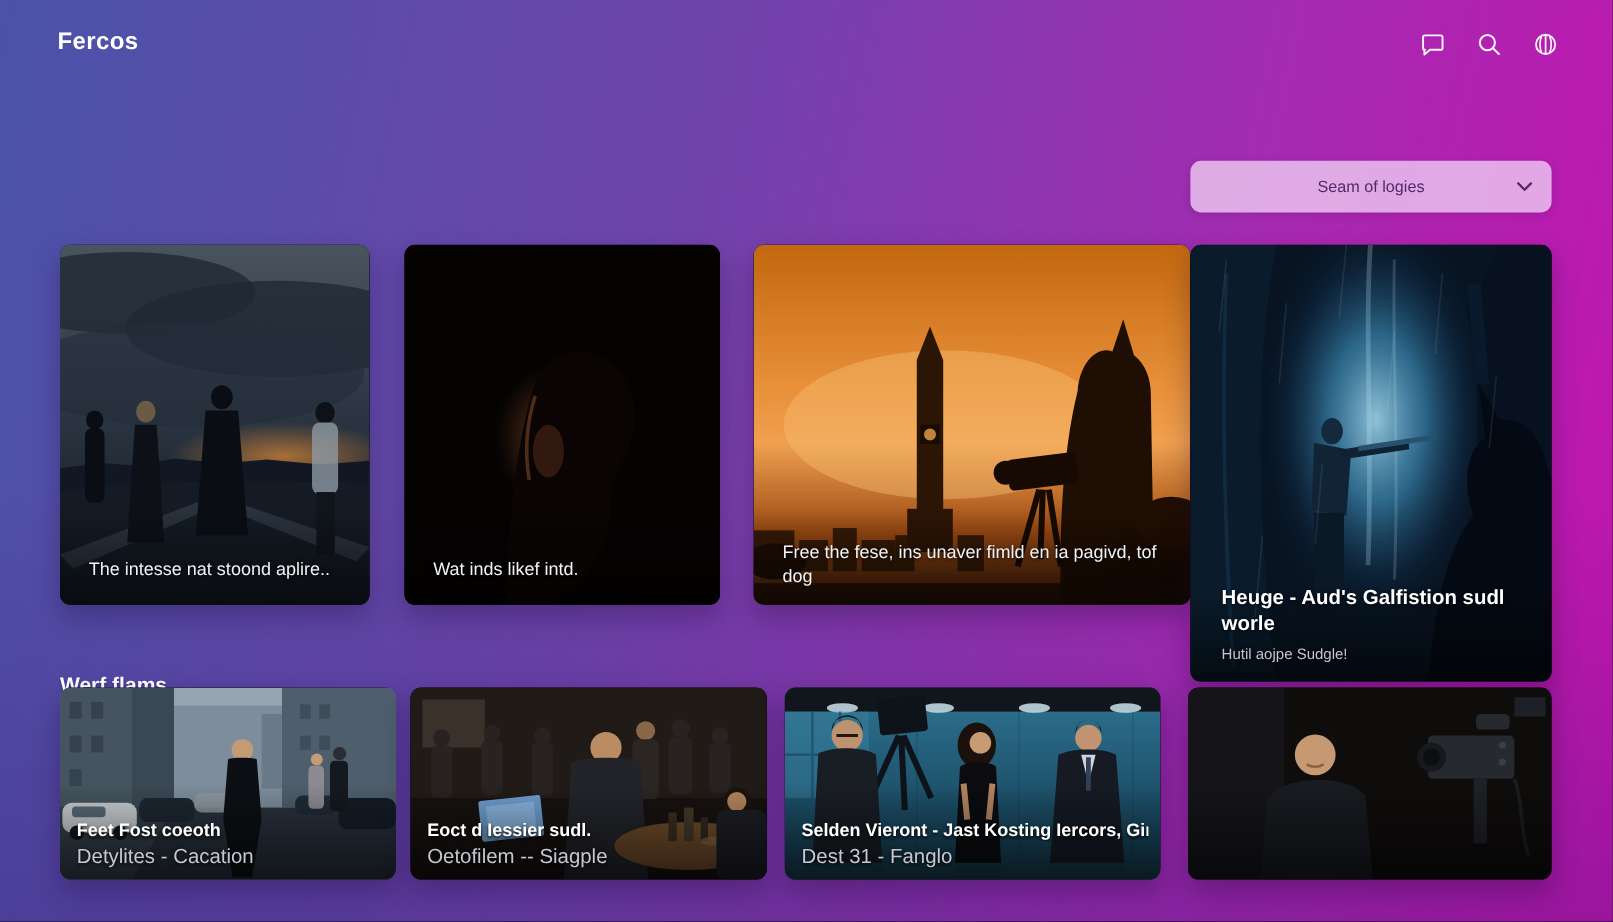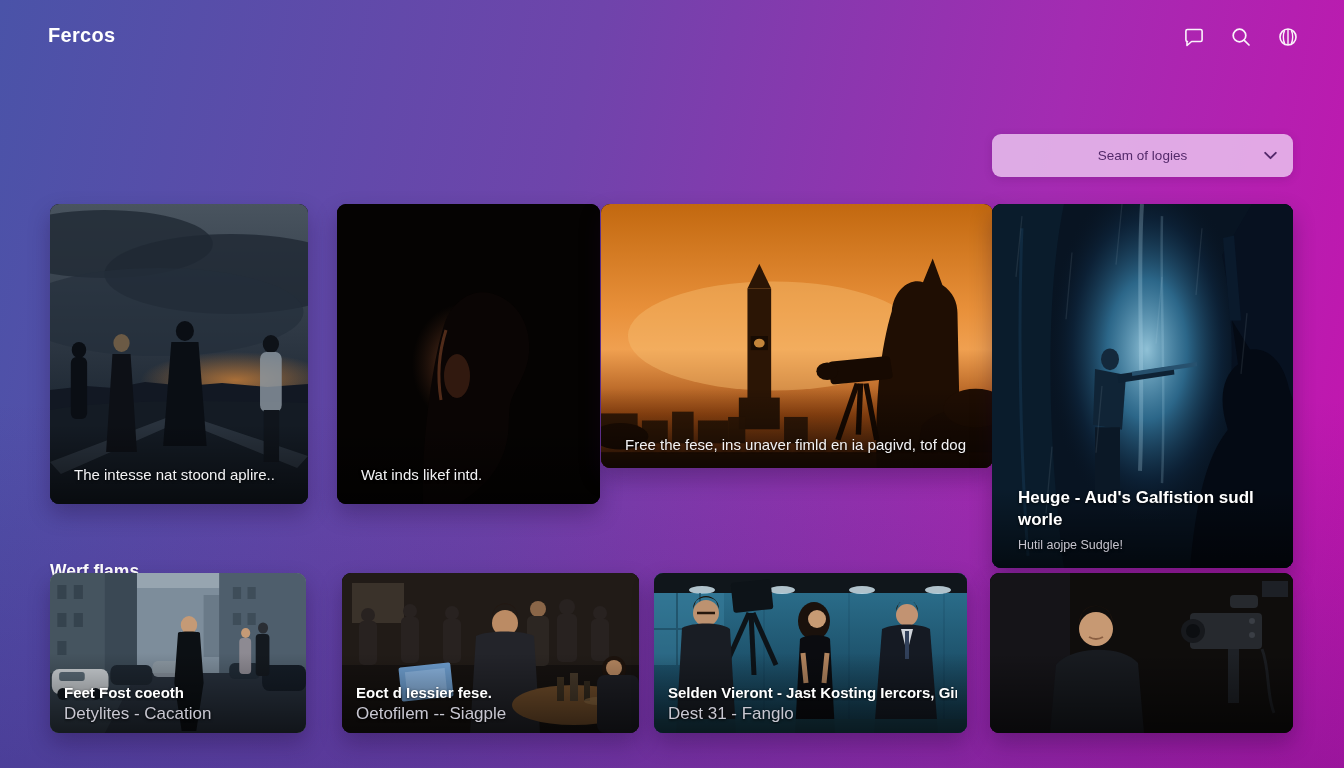--- a/index.html
+++ b/index.html
@@ -30,23 +30,23 @@
   .bigmeta{position:absolute;left:26px;right:18px;bottom:16px;color:#fff;text-shadow:0 1px 3px rgba(0,0,0,.85);}
   .bigmeta .title{font-size:17px;font-weight:700;line-height:1.3;margin-bottom:7px;}
   .bigmeta .subtitle{font-size:12.5px;color:#c5c4ce;font-weight:400;}
   .sec-title{position:absolute;left:50px;top:533px;font-size:17.5px;font-weight:700;color:#fff;
     text-shadow:0 1px 2px rgba(30,5,50,.35);margin-top:28px;}
   .meta{position:absolute;left:14px;right:10px;bottom:9px;color:#fff;text-shadow:0 1px 3px rgba(0,0,0,.9);}
   .meta .title{font-size:15px;font-weight:700;margin-bottom:3px;white-space:nowrap;overflow:hidden;}
   .meta .sub{font-size:17px;color:#c8c7d1;white-space:nowrap;overflow:hidden;}
   #c1{left:50px;top:204px;width:258px;height:300px;}
   #c2{left:337px;top:204px;width:263px;height:300px;}
-  #c3{left:601px;top:204px;width:364px;height:264px;padding-left:28px;}
+  #c3{left:628px;top:204px;width:364px;height:300px;}
   #c4{left:992px;top:204px;width:301px;height:364px;}
-  #w1{left:50px;top:573px;width:256px;height:160px;}
+  #w1{left:50px;top:573px;width:256px;height:160px;padding-left:24px;}
   #w2{left:342px;top:573px;width:297px;height:160px;}
   #w3{left:654px;top:573px;width:313px;height:160px;}
   #w4{left:990px;top:573px;width:303px;height:160px;}
 </style>
 </head>
 <body>
 
 <div class="stage">
   <div class="bg-shade"></div>
 
@@ -302,21 +302,21 @@
       <rect x="215" y="104" width="7" height="24" fill="#3b2f20"></rect>
         <rect x="228" y="100" width="8" height="28" fill="#46392a"></rect>
         <rect x="242" y="108" width="6" height="20" fill="#332a1e"></rect>
       <ellipse cx="256" cy="128" rx="14" ry="4" fill="#8a6a42" opacity=".7"></ellipse>
       <ellipse cx="272" cy="96" rx="12" ry="13" fill="#1d130d"></ellipse>
         <circle cx="272" cy="95" r="8" fill="#b3855f"></circle>
       <rect x="255" y="102" width="42" height="58" rx="8" fill="#1d1e24"></rect>
     </svg>
     <div class="shade"></div>
     <div class="meta">
-      <div class="title">Eoct d Iessier fese.</div>
+      <div class="title">Eoct d Iessier sudl.</div>
       <div class="sub">Oetofilem -- Siagple</div>
     </div>
   </div>
 
   <div class="card" id="w3">
     <svg class="scene" viewBox="0 0 313 160" preserveAspectRatio="none">
       <defs>
         <linearGradient id="s7bg" x1="0" y1="0" x2="0" y2="1">
           <stop offset="0" stop-color="#2e7492"></stop>
             <stop offset=".6" stop-color="#1c4f68"></stop>

